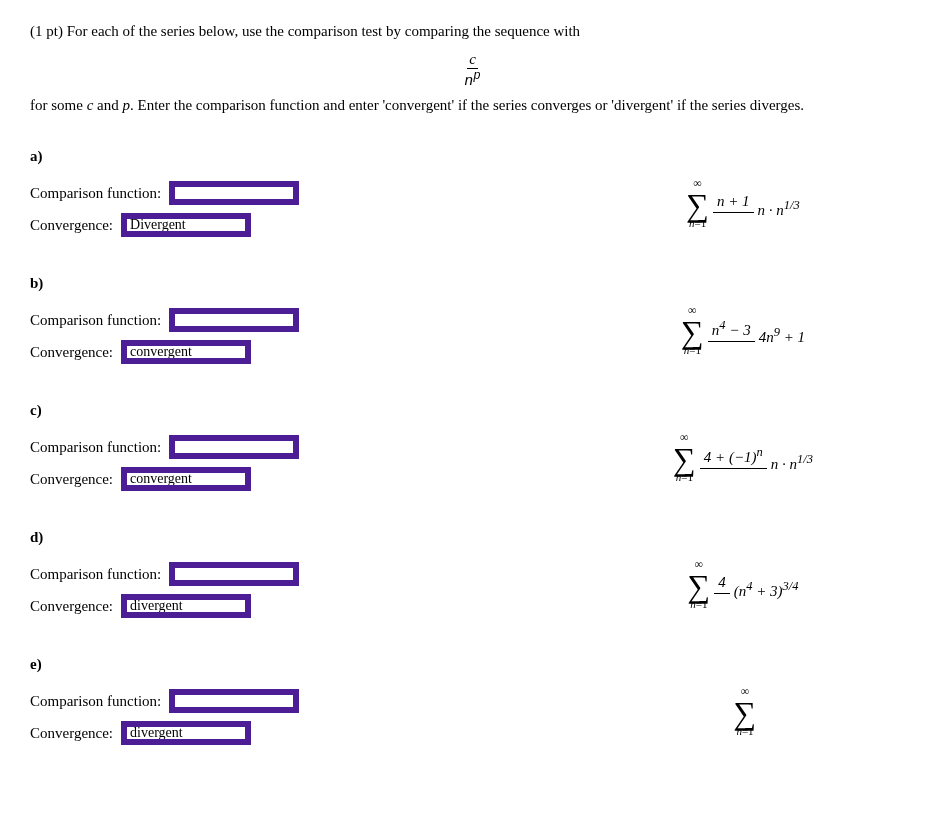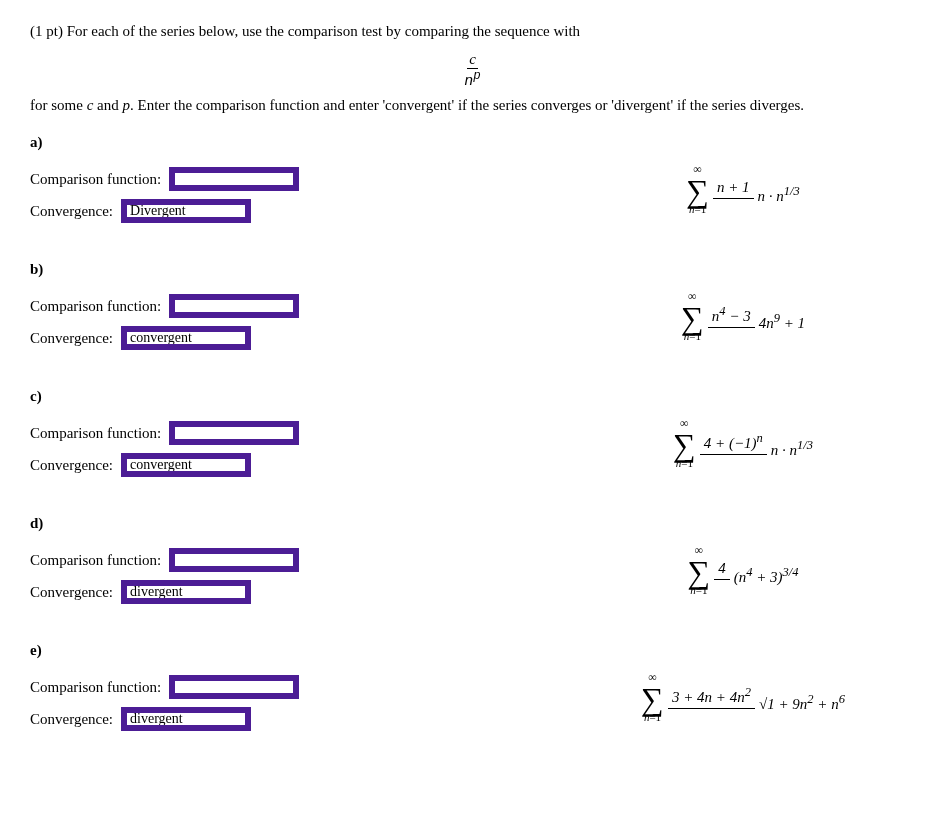--- a/index.html
+++ b/index.html
@@ -27,21 +27,21 @@
       border-bottom: 1px solid #000;
       padding: 0 2px;
       font-style: italic;
     }
     .fraction-inline .denom {
       padding: 0 2px;
       font-style: italic;
       font-family: Liberation Mono, monospace;
     }
     .intro-line2 {
-      margin-bottom: 18px;
+      margin-bottom: 32px;
       line-height: 1.5;
     }
     .problem-section {
       margin-bottom: 30px;
     }
     .problem-label {
       font-weight: bold;
       margin-bottom: 6px;
       display: block;
     }
@@ -272,20 +272,16 @@
         <input class="field-input" type="text" value="divergent" style="">
       </div>
     </div>
     <div class="problem-right">
       <div class="sum-block">
         <div class="sigma-container">
           <span class="sigma-sup">∞</span>
           <span class="sigma-sym">∑</span>
           <span class="sigma-sub"><em>n</em>=1</span>
         </div>
-        <div class="fraction math">
-          <span class="numer">3 + 4<em>n</em> + 4<em>n</em><sup>2</sup></span>
-          <span class="denom">√1 + 9<em>n</em><sup>2</sup> + <em>n</em><sup>6</sup></span>
-        </div>
       </div>
     </div>
   </div>
 </div>
 
 </body></html>

